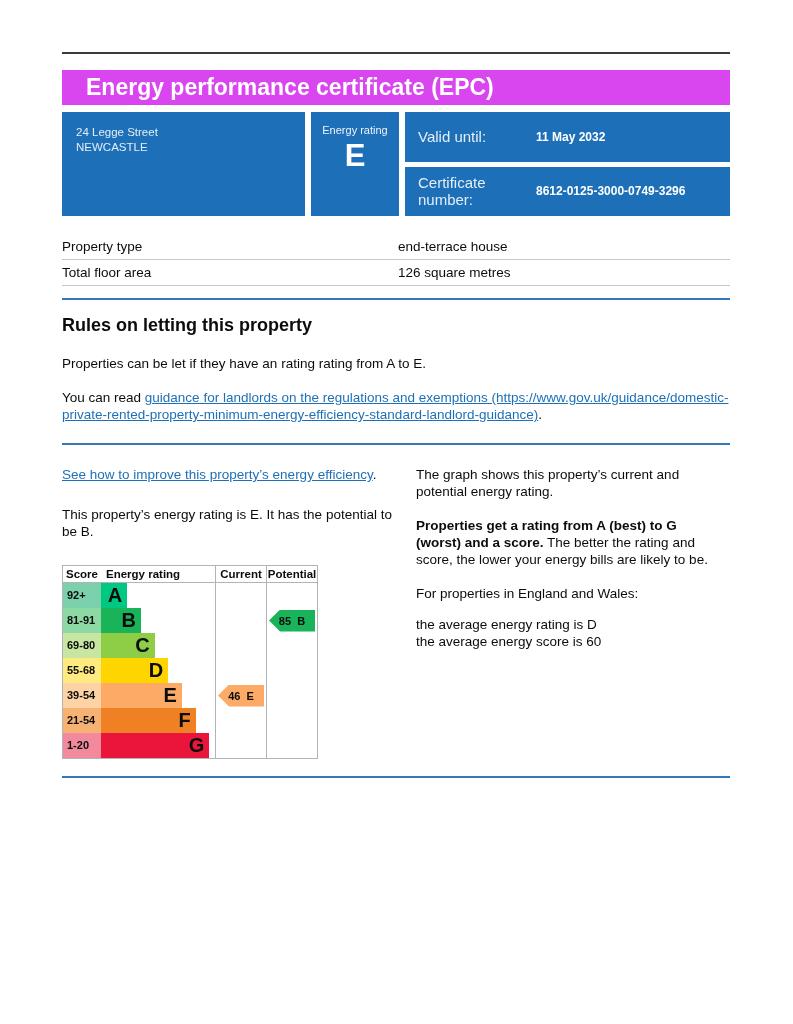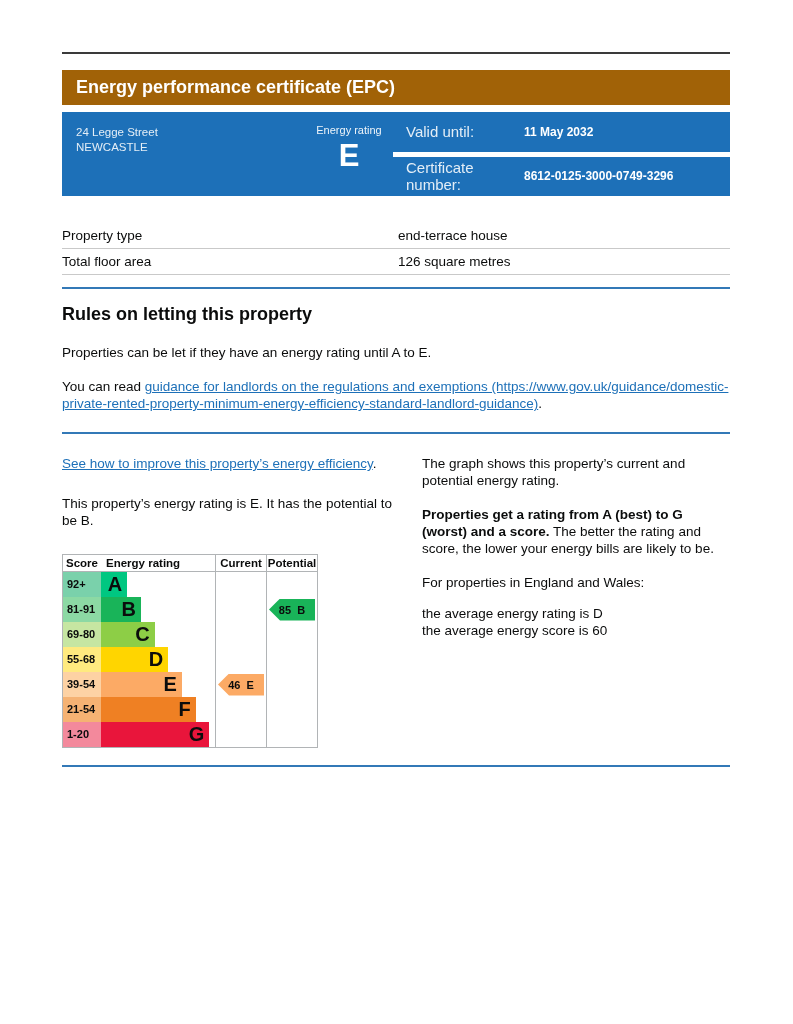--- a/index.html
+++ b/index.html
@@ -3,24 +3,24 @@
 <meta charset="utf-8">
 <style>
   * { margin:0; padding:0; box-sizing:border-box; }
   html,body { background:#fff; }
   body { font-family:"Liberation Sans", sans-serif; color:#0b0c0c; }
   .page { width:793px; height:1024px; background:#fff; overflow:hidden; position:relative; }
   .content { padding:52px 63px 0 62px; }
 
   .top-rule { border-top:2px solid #3a3a3a; margin-bottom:16px; }
 
-  .banner { background:#a16207; color:#fff; height:35px; display:flex; align-items:center;
-            padding-left:14px; font-size:18px; font-weight:bold; margin-bottom:7px; }
-
-  .summary { display:flex; gap:0; height:84px; margin-bottom:27px; }
+  .banner { background:#d946ef; color:#fff; height:35px; display:flex; align-items:center;
+            padding-left:24px; font-size:23px; font-weight:bold; margin-bottom:7px; }
+
+  .summary { display:flex; gap:6px; height:104px; margin-bottom:18px; }
   .address-box { width:243px; background:#1d70b8; padding:13px 10px 0 14px;
                  font-size:11.5px; line-height:15px; color:rgba(255,255,255,.88); }
   .rating-box { width:88px; background:#1d70b8; text-align:center; color:#fff; }
   .rating-box .rb-label { font-size:11px; margin-top:12px; color:rgba(255,255,255,.92); }
   .rating-box .rb-letter { font-size:31px; font-weight:bold; line-height:40px; }
   .validity { flex:1; display:flex; flex-direction:column; gap:5px; }
   .validity-row { flex:1; background:#1d70b8; display:flex; align-items:center; padding-left:13px; }
   .validity-label { width:118px; font-size:15px; color:rgba(255,255,255,.88); }
   .validity-value { color:#fff; font-weight:bold; font-size:12px; }
 
@@ -35,21 +35,21 @@
 
   h2 { font-size:18px; font-weight:bold; }
   .rules-head { margin-bottom:19px; }
   .body-text { font-size:13.5px; line-height:17px; }
   .rules-p1 { margin-bottom:17px; }
   .rules-p2 { margin-bottom:2px; }
   a.doc-link { color:#1d70b8; text-decoration:underline; cursor:pointer; }
 
   .cols { display:flex; }
   .col-left { width:331px; }
-  .col-right { width:308px; margin-left:29px; }
+  .col-right { width:308px; margin-left:23px; }
   .col-left .sec-head { margin-bottom:20px; }
   .left-p1 { margin-bottom:25px; }
   .left-link { margin-bottom:23px; }
   .col-right p { margin-bottom:17px; }
   .col-right .p3 { margin-bottom:14px; }
 
   
   .chart { width:256px; border:1px solid #b1b4b6; background:#fff; font-size:11.5px; }
   .chart-header { display:flex; height:17px; align-items:center; font-weight:bold; border-bottom:1px solid #b1b4b6; }
   .ch-score { width:38px; text-align:center; }
@@ -104,21 +104,21 @@
         </div>
         <div class="prop-row">
           <span class="prop-label">Total floor area</span>
           <span>126 square metres</span>
         </div>
       </div>
 
     <div class="divider d1"></div>
 
     <h2 class="rules-head">Rules on letting this property</h2>
-    <p class="body-text rules-p1">Properties can be let if they have an energy rating until A to E.</p>
+    <p class="body-text rules-p1">Properties can be let if they have an rating rating from A to E.</p>
     <p class="body-text rules-p2"><span>You can read </span><a class="doc-link">guidance for landlords on the regulations and exemptions (https://www.gov.uk/guidance/domestic-private-rented-property-minimum-energy-efficiency-standard-landlord-guidance)</a><span>.</span></p>
 
     <div class="divider d2"></div>
 
     <div class="cols">
       <div class="col-left">
         <p class="body-text left-link"><a class="doc-link">See how to improve this property’s energy efficiency</a><span>.</span></p>
         <p class="body-text left-p1">This property’s energy rating is E. It has the potential to be B.</p>
 
         <div class="chart">

